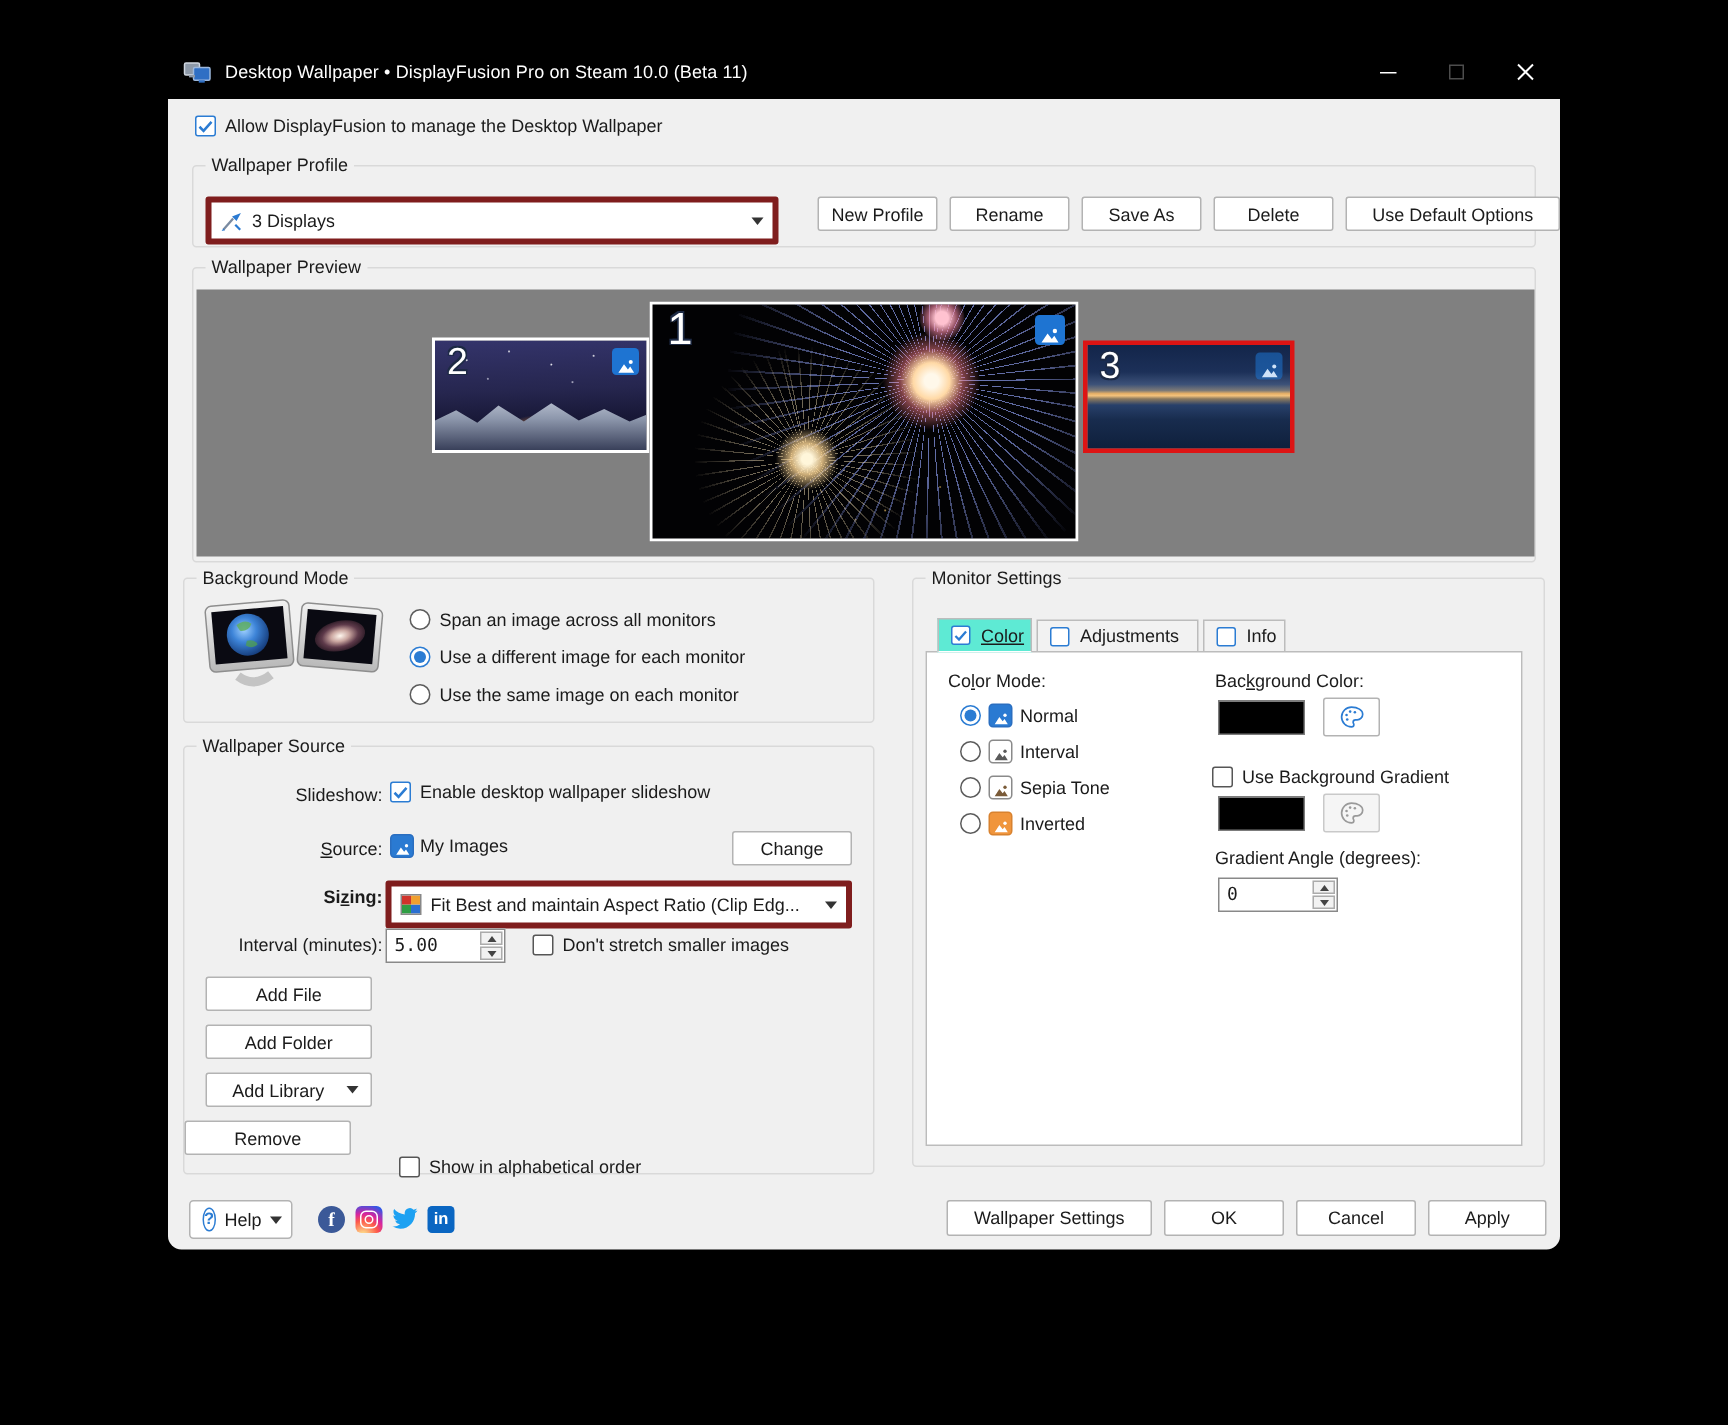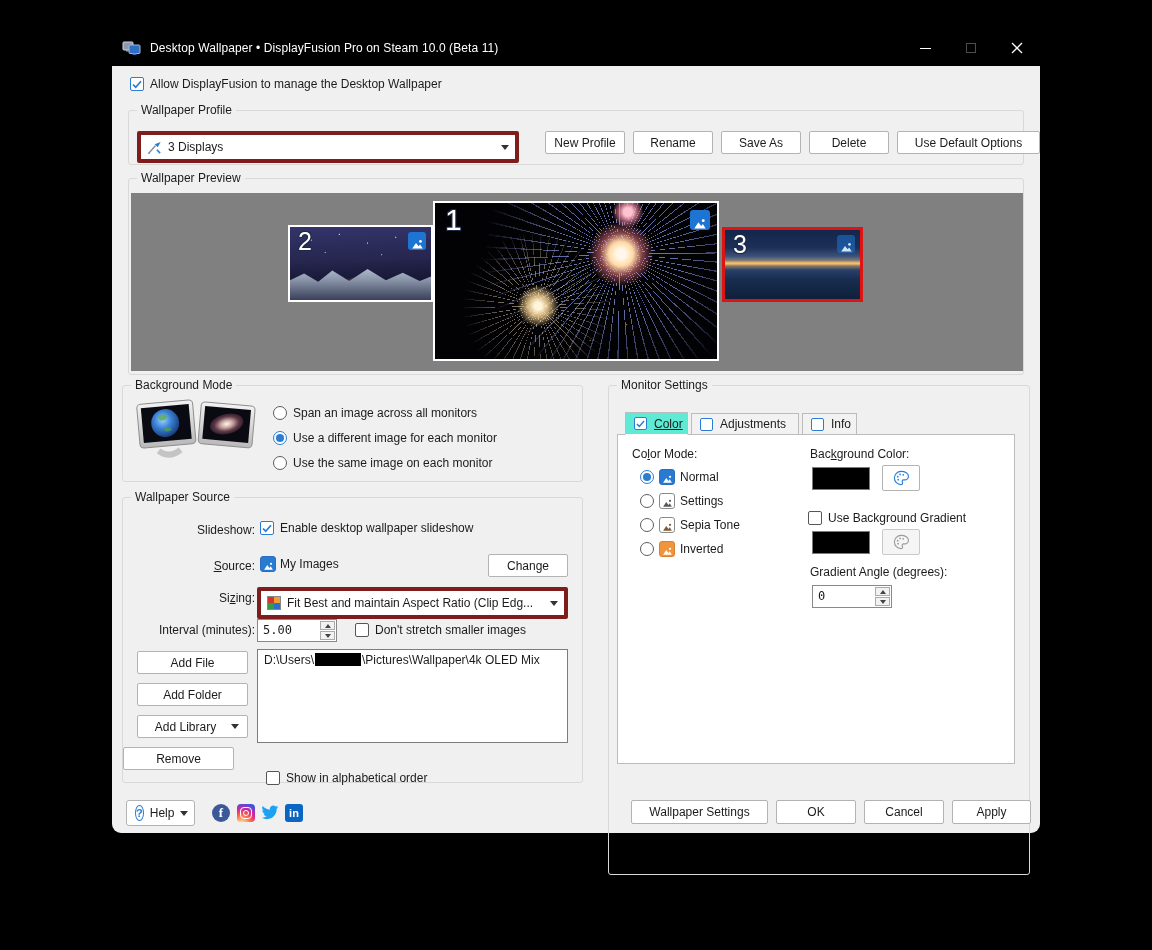--- a/index.html
+++ b/index.html
@@ -293,21 +293,21 @@
         <span class="pic blue">
           <svg width="11" height="10" viewBox="0 0 16 16">
               <path d="M1 14 L6 6.5 L9.5 11 L11.5 8.5 L15 14 Z" fill="#fff"></path>
               <circle cx="12" cy="4.5" r="1.8" fill="#fff"></circle>
             </svg>
         </span>
         <span>My Images</span>
       </div>
       <div class="btn" style="left:365px;top:56px;width:80px;height:23px;">Change</div>
 
-      <span class="slabel" style="left:0;top:93px;">Si<span style="text-decoration: underline;">z</span>ing:</span>
+      <span class="slabel" style="left:0;top:93px;font-weight:bold;">Si<span style="text-decoration: underline;">z</span>ing:</span>
       <div class="combo" style="left:134px;top:89px;width:311px;height:23px;">
         <span style="width:14px;height:14px;flex:none;border:1px solid #888;box-sizing:border-box;
           background-image:linear-gradient(#d0342c,#d0342c),linear-gradient(#ef9f2f,#ef9f2f),linear-gradient(#2f9e44,#2f9e44),linear-gradient(#2a6fd0,#2a6fd0);
           background-size:50% 50%;background-position:0 0,100% 0,0 100%,100% 100%;background-repeat:no-repeat;"></span>
         <span class="clabel">Fit Best and maintain Aspect Ratio (Clip Edg...</span>
         <span class="caret"></span>
       </div>
 
       <span class="slabel" style="left:0;top:125px;">Interval (minutes):</span>
       <div class="field" style="left:134px;top:121px;width:80px;height:23px;">
@@ -327,31 +327,28 @@
       </div>
 
       <div class="btn" style="left:14px;top:153px;width:111px;height:23px;">Add File</div>
       <div class="btn" style="left:14px;top:185px;width:111px;height:23px;">Add Folder</div>
       <div class="btn" style="left:14px;top:217px;width:111px;height:23px;padding-right:14px;">
         <span>Add Library</span>
         <span class="caret" style="position:absolute;right:8px;"></span>
       </div>
       <div class="btn" style="left:0;top:249px;width:111px;height:23px;">Remove</div>
 
-      <div class="listbox" style="left:134px;top:151px;width:311px;height:94px;">
-        <div><span>D:\Users\</span><span class="redact"></span><span>\Pictures\Wallpaper\4k OLED Mix</span></div>
-      </div>
 
       <div class="hrow" style="left:143px;top:253px;margin-top:20px;">
         <span class="cb gray"></span>
         <span>Show in alphabetical order</span>
       </div>
     </div>
 
-    <div class="groupbox" style="left:496px;top:319px;width:422px;height:490px;">
+    <div class="groupbox" style="left:496px;top:319px;width:422px;height:393px;">
       <span class="gb-title">Monitor Settings</span>
 
       <div class="tab sel" style="left:16px;top:26px;width:63px;height:23px;">
         <span class="cb checked">
             <svg width="9" height="8" viewBox="0 0 10 9">
               <path d="M1 4.5 L3.7 7.2 L9 1.2" fill="none" stroke="#2b7cd3" stroke-width="1.7"></path>
             </svg>
           </span>
         <span class="tlabel">Color</span>
       </div>
@@ -378,21 +375,21 @@
           <span>Normal</span>
         </div>
         <div class="hrow" style="left:22px;top:58px;gap:5px;">
           <span class="radio"></span>
           <span class="pic outline">
               <svg width="11" height="10" viewBox="0 0 16 16">
                 <path d="M1 14 L6 6.5 L9.5 11 L11.5 8.5 L15 14 Z" fill="#5a5a5a"></path>
                 <circle cx="12" cy="4.5" r="1.8" fill="#5a5a5a"></circle>
               </svg>
             </span>
-          <span>Settings</span>
+          <span>Interval</span>
         </div>
         <div class="hrow" style="left:22px;top:82px;gap:5px;">
           <span class="radio"></span>
           <span class="pic outline">
               <svg width="11" height="10" viewBox="0 0 16 16">
                 <path d="M1 14 L6 6.5 L9.5 11 L11.5 8.5 L15 14 Z" fill="#7a5b38"></path>
                 <circle cx="12" cy="4.5" r="1.8" fill="#7a5b38"></circle>
               </svg>
             </span>
           <span>Sepia Tone</span>

